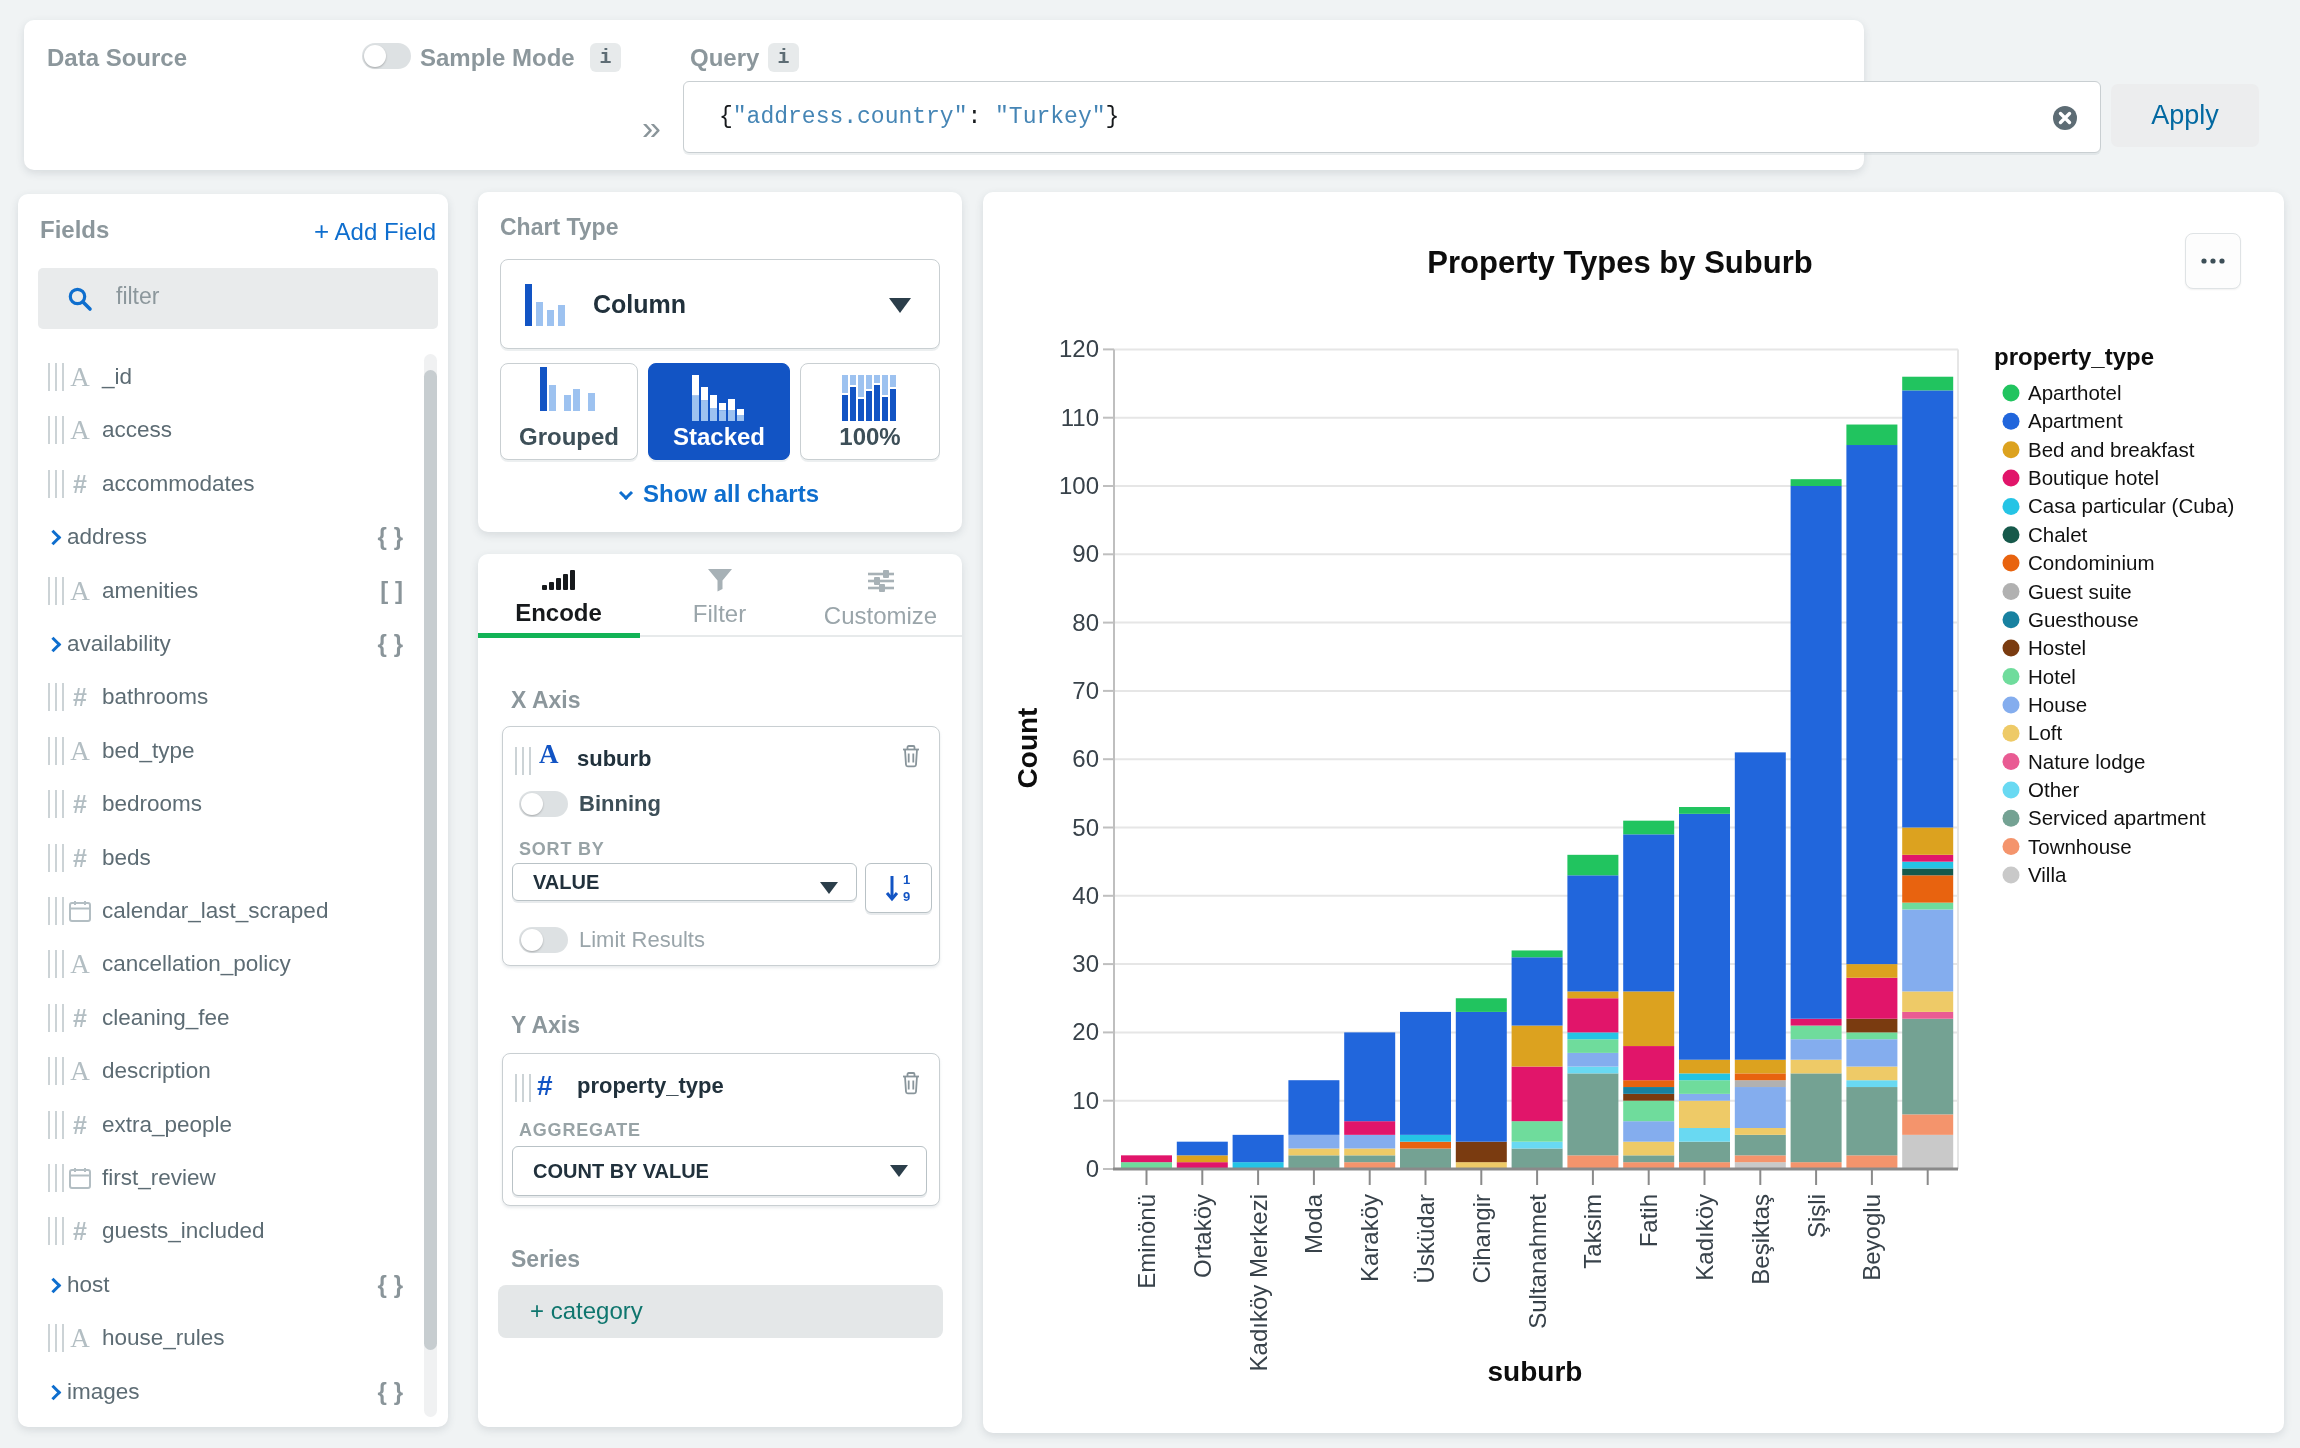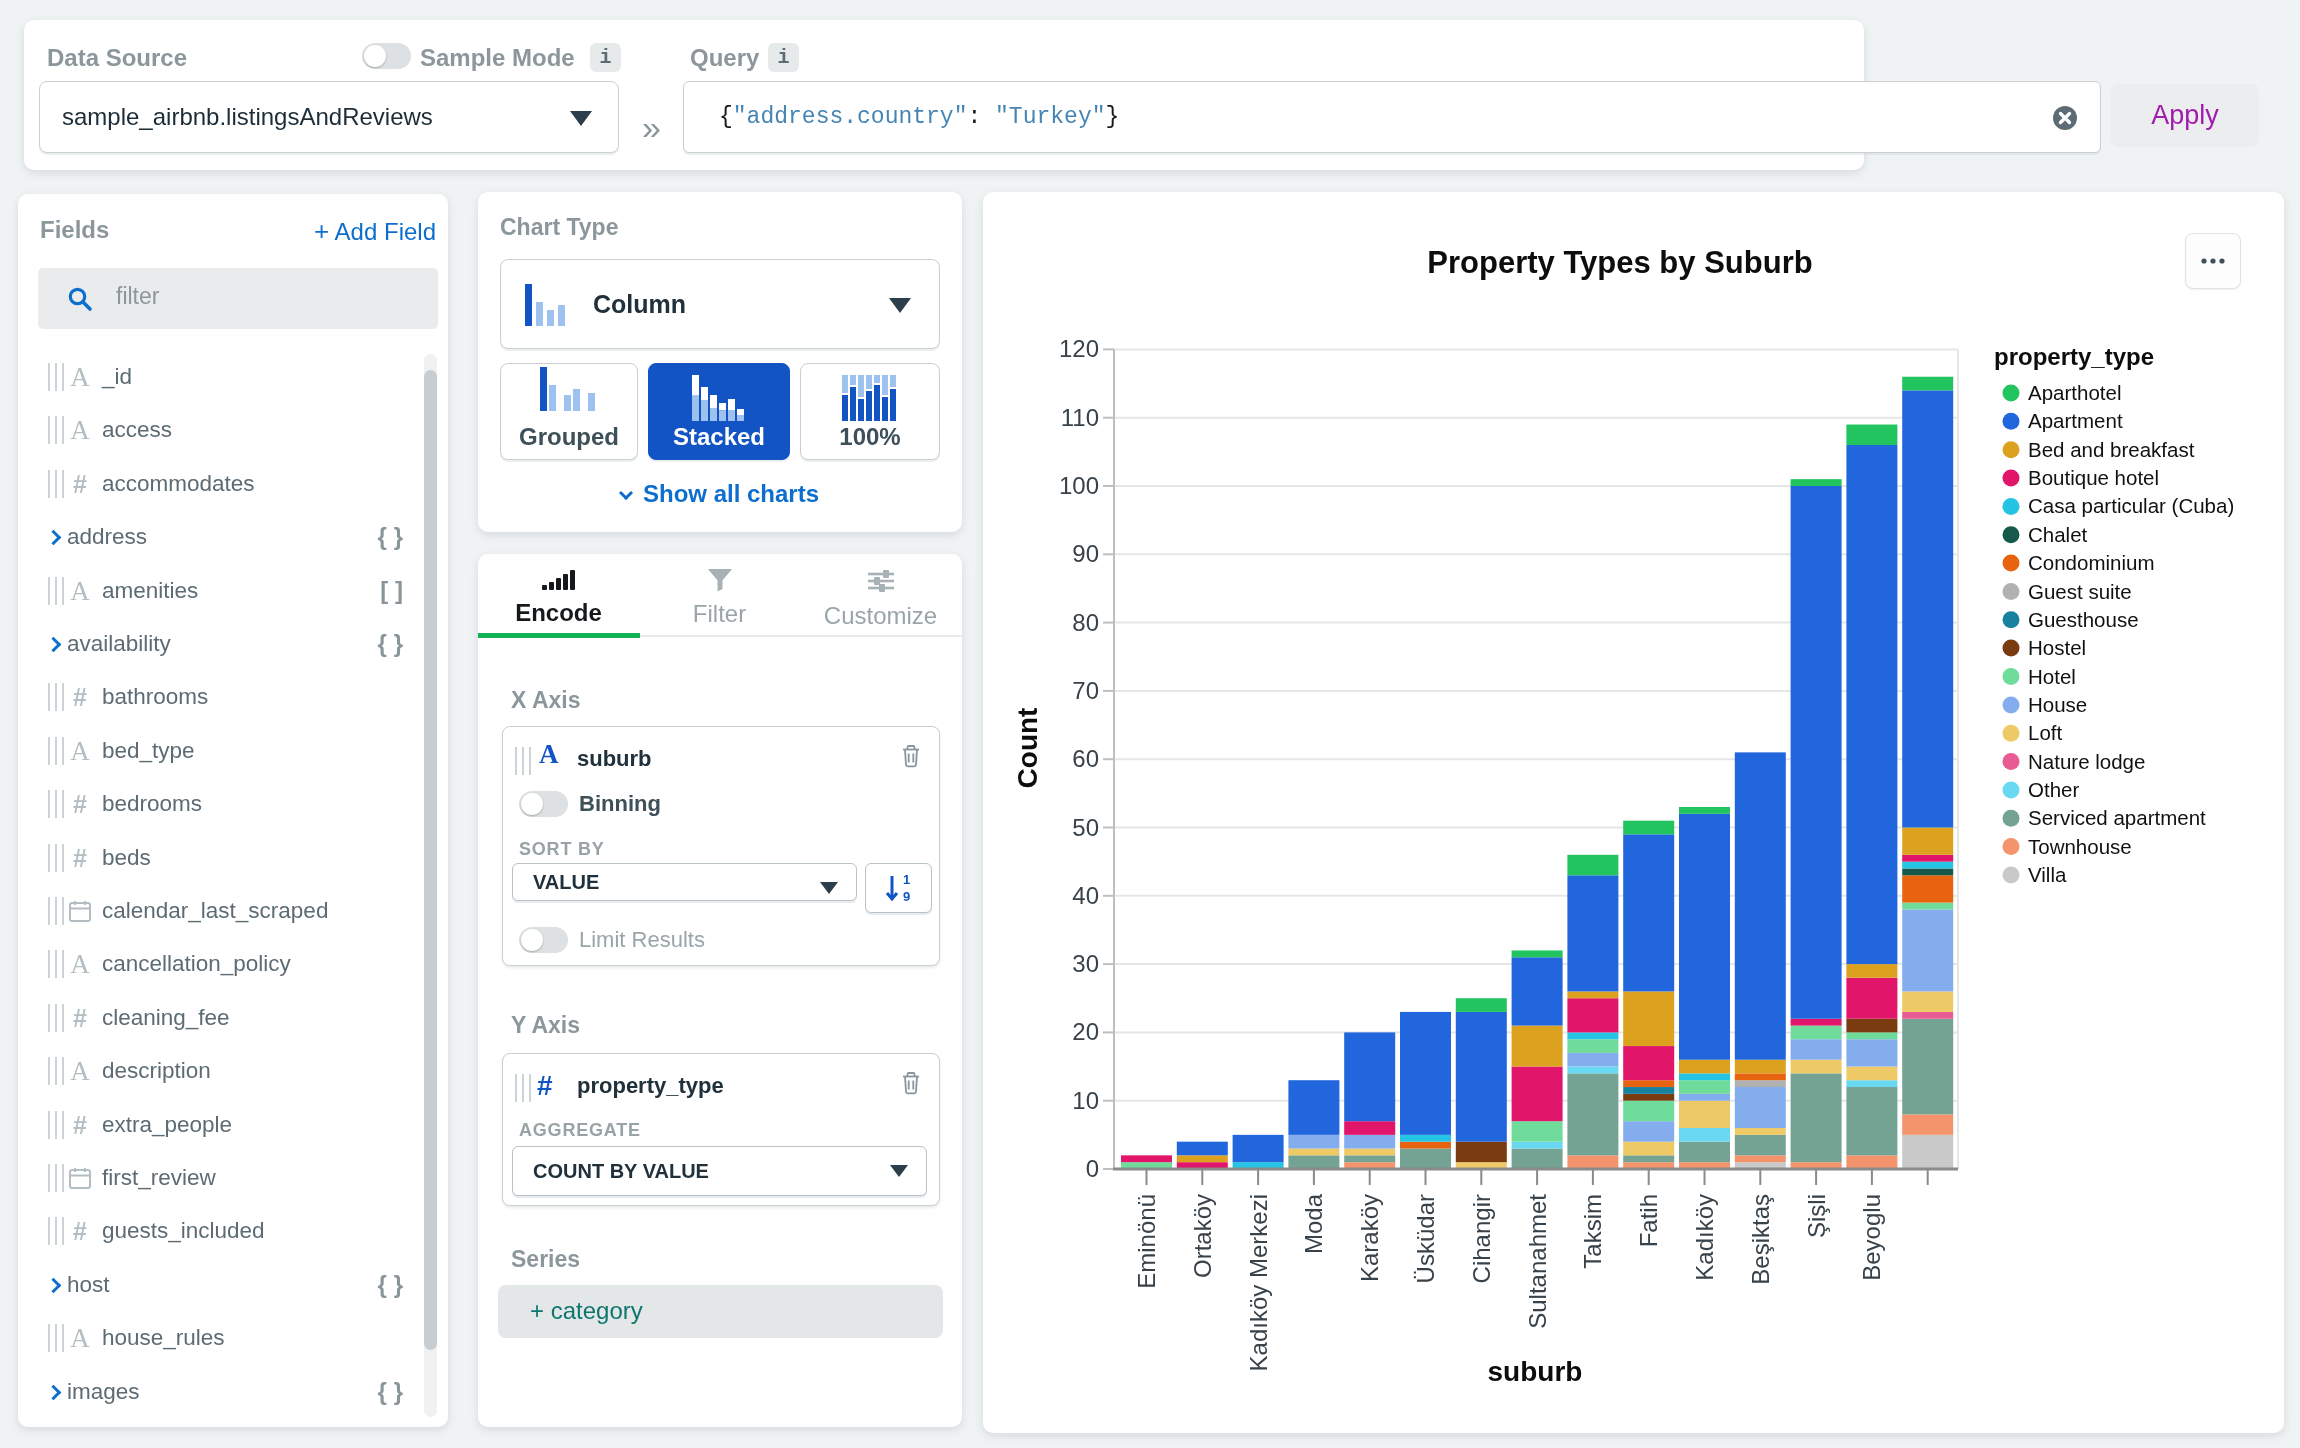--- a/index.html
+++ b/index.html
@@ -32,33 +32,29 @@
 <div class="card" style="left:24px; top:20px; width:1840px; height:150px;">
   <div class="glabel" style="position:absolute;left:23px;top:24px;">Data Source</div>
   <div class="toggle" style="left:338px;top:23px;">
       <div class="knob"></div>
     </div>
   <div class="glabel" style="position:absolute;left:396px;top:24px;">Sample Mode</div>
   <span class="ibox" style="position:absolute;left:566px;top:23px;">i</span>
   <div class="glabel" style="position:absolute;left:666px;top:24px;">Query</div>
   <span class="ibox" style="position:absolute;left:744px;top:23px;">i</span>
 
-  <div class="sel" style="left:15px;top:61px;width:580px;height:72px;">
-    <div style="position:absolute;left:22px;top:50%;transform:translateY(-50%);font-size:24px;color:#1c2d38;">sample_airbnb.listingsAndReviews</div>
-    <div class="caret" style="right:26px;top:29px;"></div>
-  </div>
   <div style="position:absolute;left:618px;top:88px;color:#8a959a;font-size:34px;">»</div>
   <div class="sel" style="left:659px;top:61px;width:1418px;height:72px;border-radius:6px;">
     <div style="position:absolute;left:35px;top:50%;transform:translateY(-50%);font-family:'Liberation Mono',monospace;font-size:23px;color:#16191c;">{<span style="color:#4585b5">"address.country"</span>: <span style="color:#4585b5">"Turkey"</span>}</div>
     <svg style="position:absolute;right:22px;top:23px;" width="26" height="26" viewBox="0 0 26 26">
         <circle cx="13" cy="13" r="12" fill="#5d6c74"></circle>
         <path d="M8.5 8.5l9 9M17.5 8.5l-9 9" stroke="#fff" stroke-width="3.4" stroke-linecap="round"></path>
       </svg>
   </div>
-  <div style="position:absolute;left:2087px;top:64px;width:148px;height:63px;background:#ecedee;border-radius:7px;color:#a21caf;font-size:27px;display:flex;align-items:center;justify-content:center;">Apply</div>
+  <div style="position:absolute;left:2087px;top:64px;width:148px;height:63px;background:#ecedee;border-radius:7px;color:#0369a1;font-size:27px;display:flex;align-items:center;justify-content:center;">Apply</div>
 </div>
 
 <div class="card" style="left:18px; top:194px; width:430px; height:1233px; overflow:hidden;">
   <div class="glabel" style="position:absolute;left:22px;top:22px;">Fields</div>
   <div style="position:absolute;right:12px;top:22px;color:#0E6ECE;font-weight:normal;font-size:24px;"><span style="font-size:26px;">+</span> Add Field</div>
   <div style="position:absolute;left:20px;top:74px;width:400px;height:61px;background:#e9ebec;border-radius:5px;">
     <span style="position:absolute;left:28px;top:17px;"><svg width="28" height="28" viewBox="0 0 28 28">
           <circle cx="11.5" cy="11.5" r="7.2" fill="none" stroke="#0E6ECE" stroke-width="3.2"></circle>
           <line x1="17" y1="17" x2="24" y2="24" stroke="#0E6ECE" stroke-width="3.6" stroke-linecap="round"></line>
         </svg></span>

